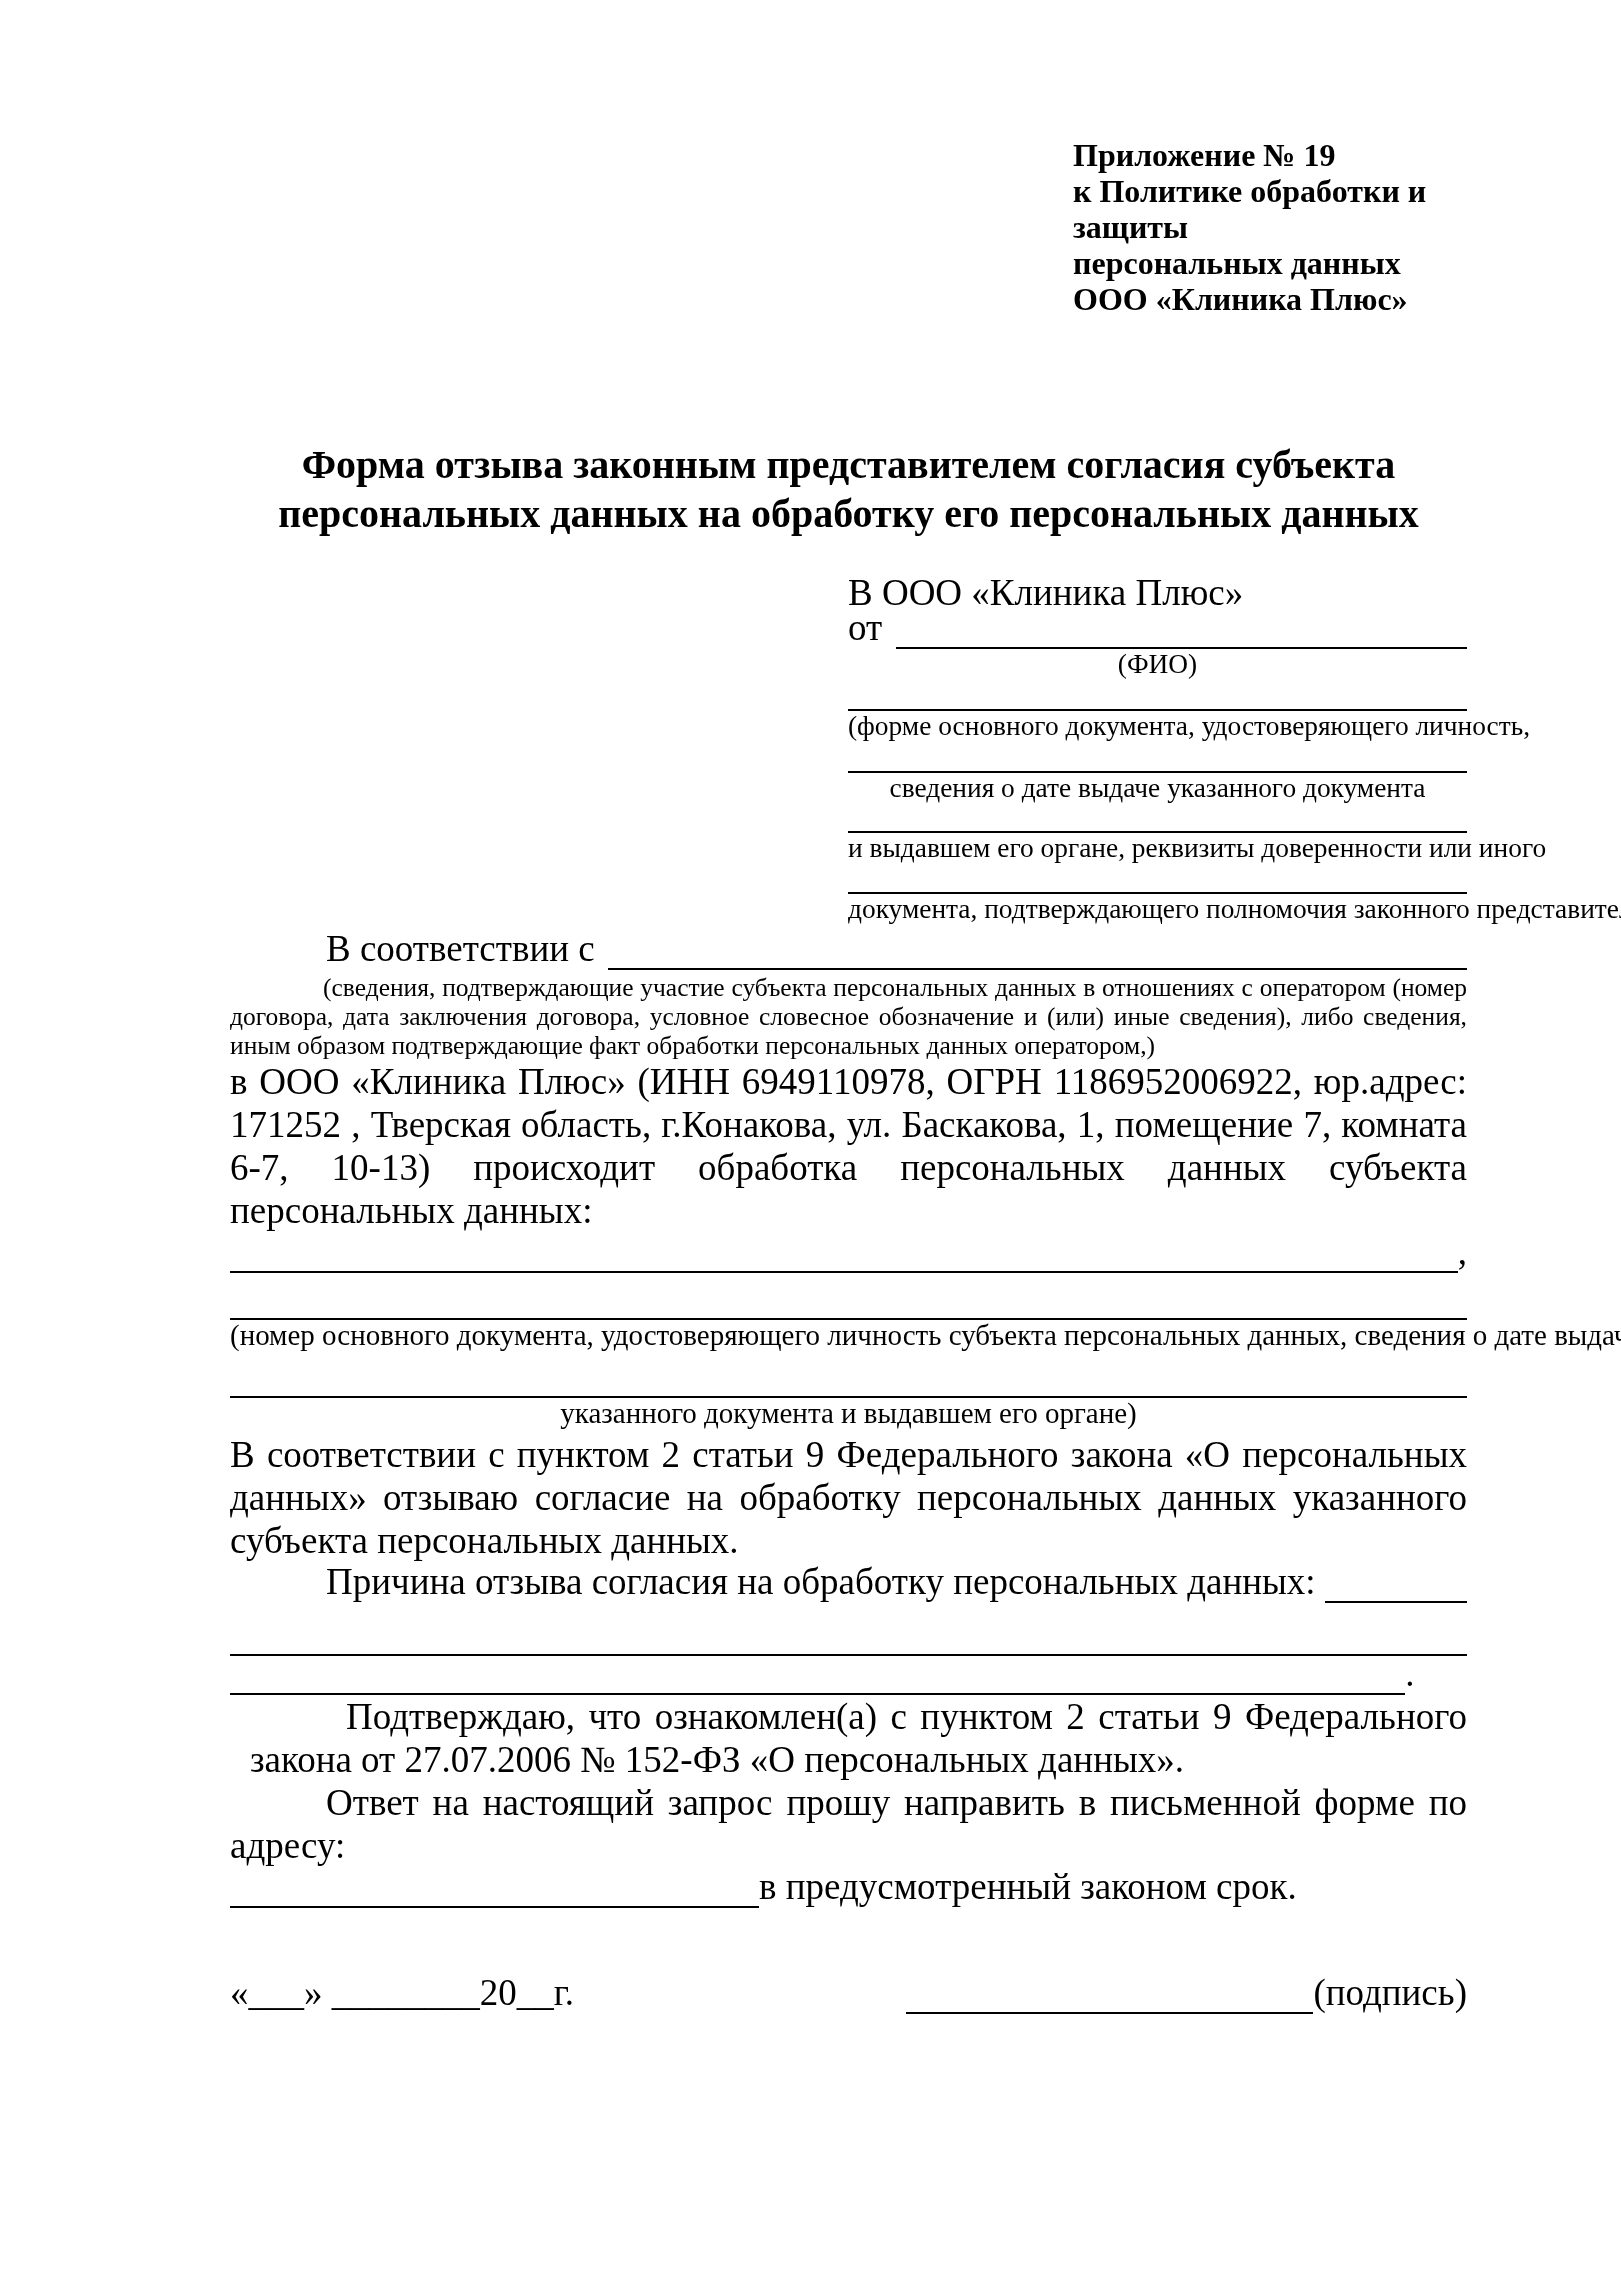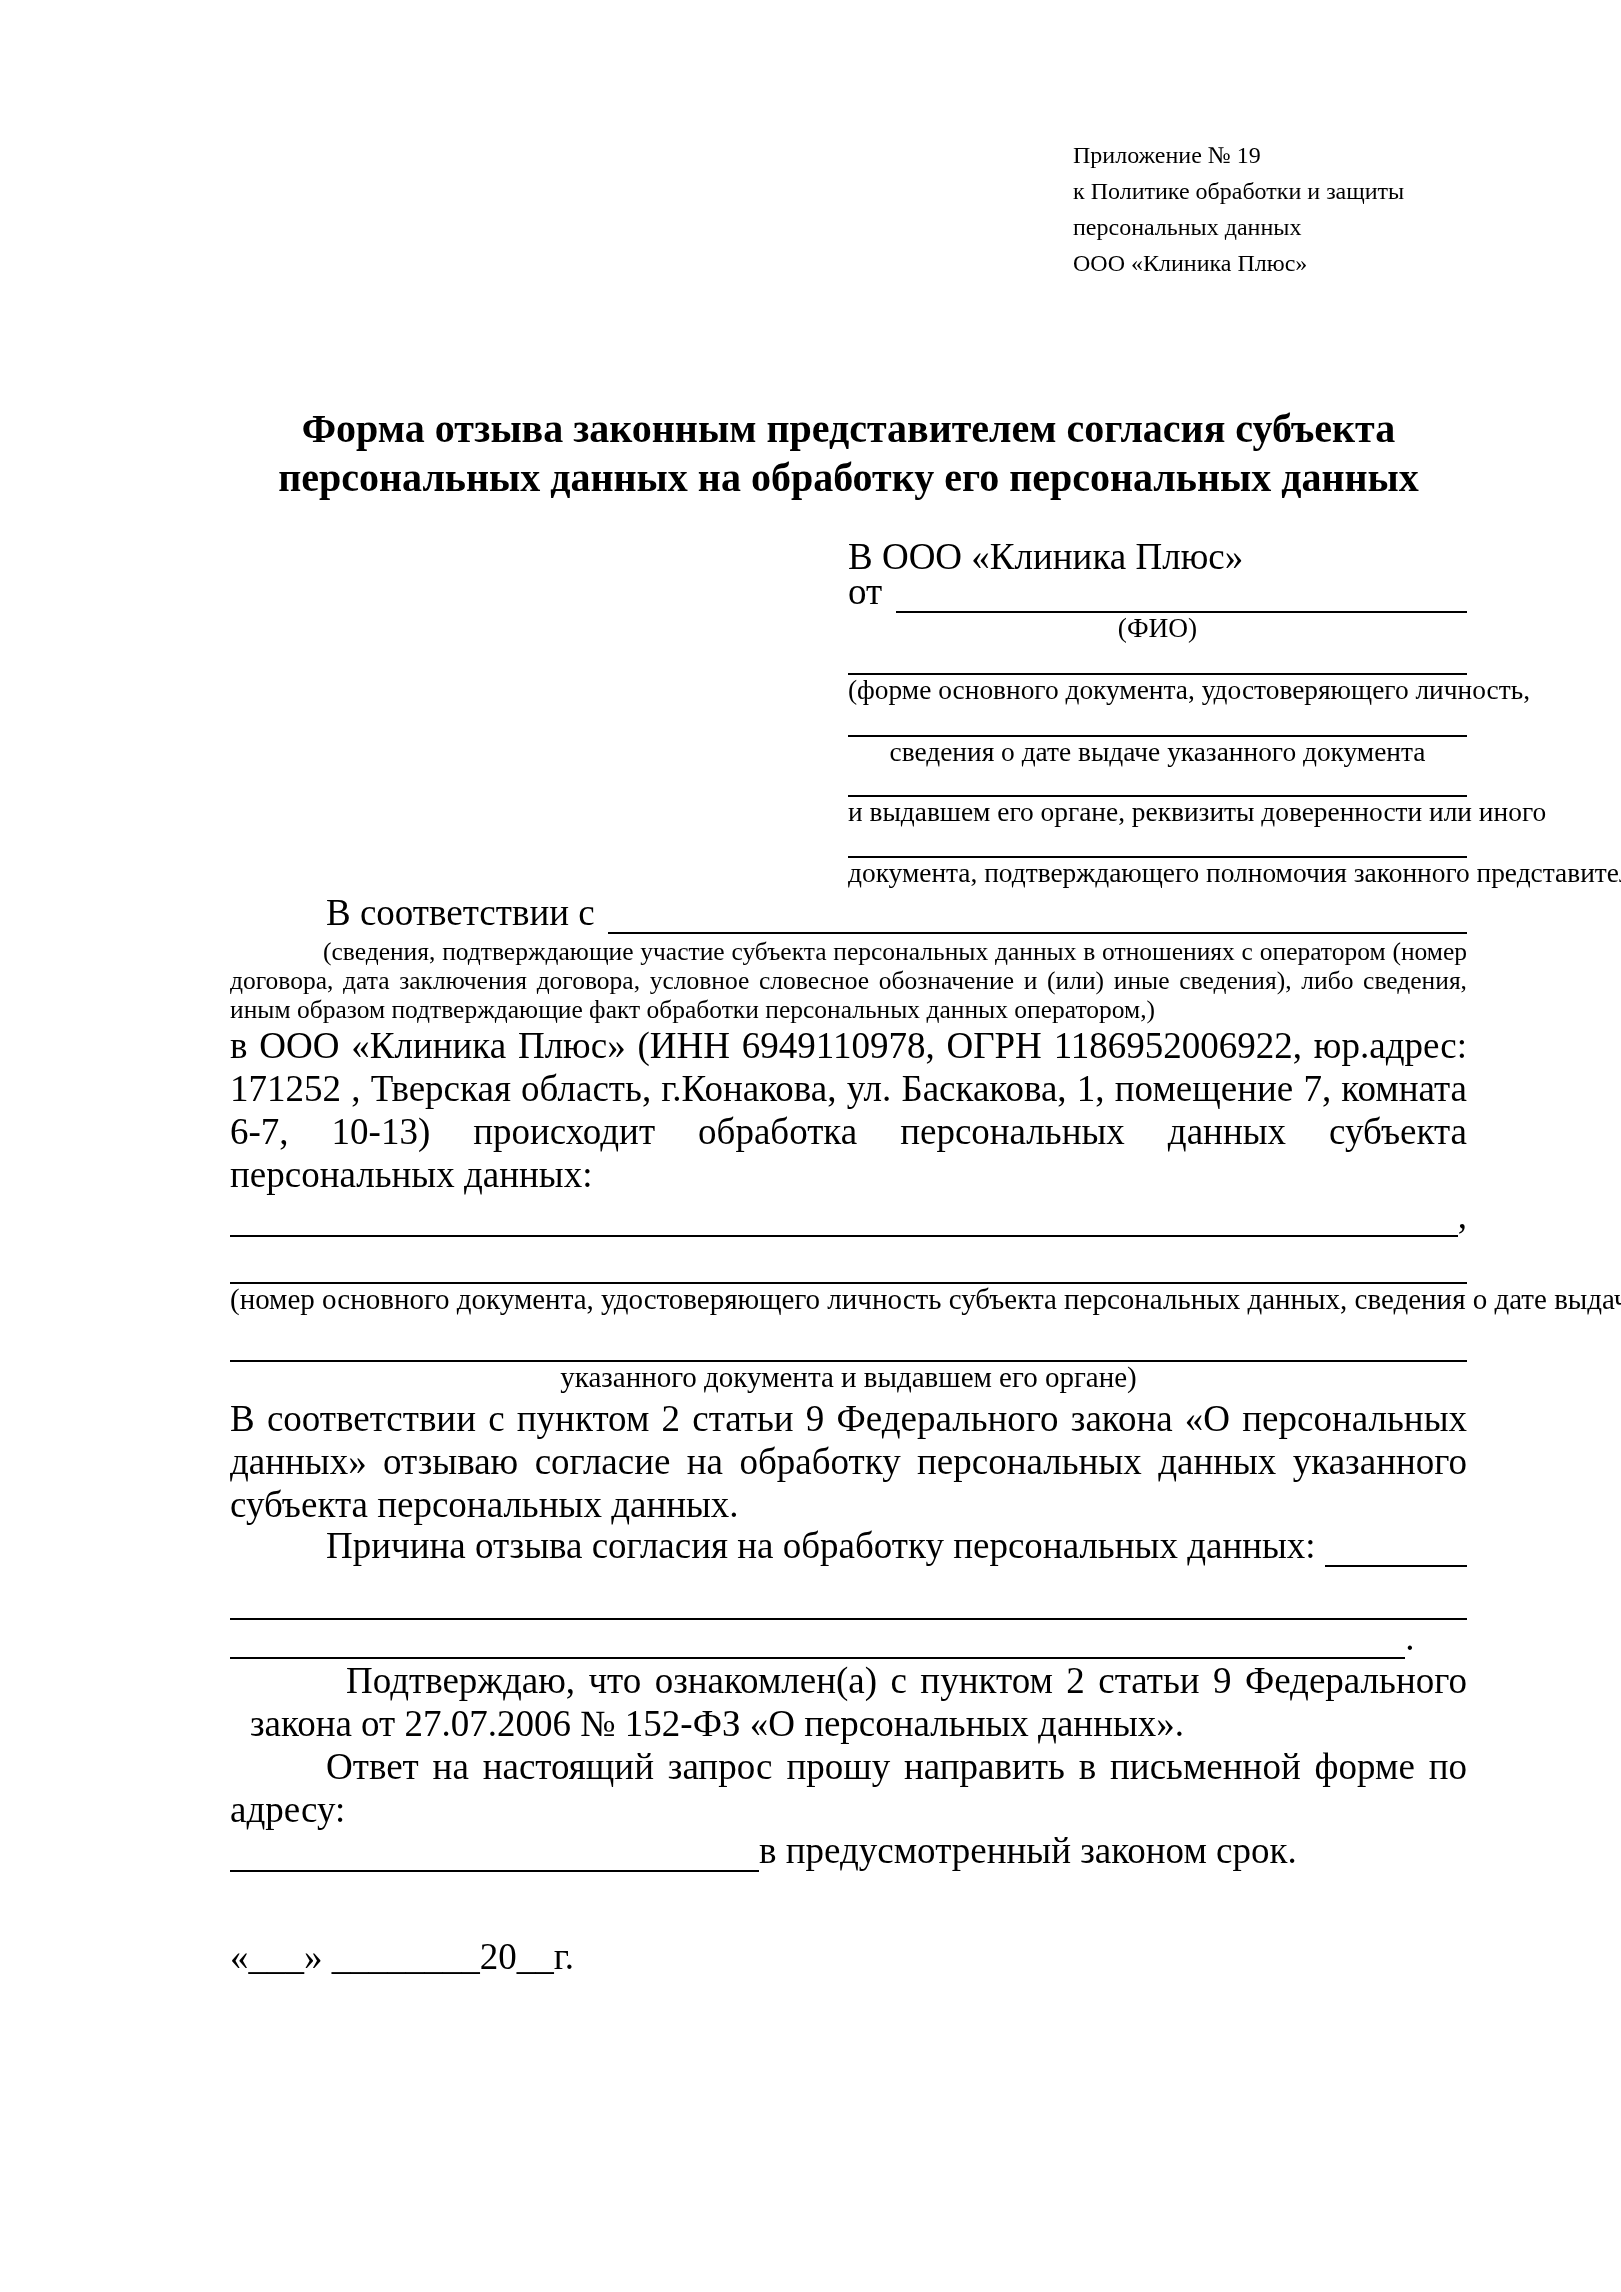--- a/index.html
+++ b/index.html
@@ -15,21 +15,21 @@
     overflow: hidden;
   }
   .content {
     position: absolute;
     left: 230px;
     top: 0;
     width: 1237px;
     padding-top: 137px;
   }
   
-  .appendix { margin-left: 843px; font-size: 24px; line-height: 36px; }
+  .appendix { margin-left: 843px; font-size: 32px; line-height: 36px; font-weight: bold; }
   
   .doc-title {
     margin: 123px 0 0 0;
     font-size: 40px;
     line-height: 49px;
     font-weight: bold;
     text-align: center;
   }
   
   .recipient { margin-left: 618px; margin-top: 33px; }
@@ -148,17 +148,21 @@
 
     <div class="reply1">Ответ на настоящий запрос прошу направить в письменной форме по адресу:</div>
 
     <div class="flexrow row44">
       <span class="fill-address"></span>
       <span>в предусмотренный законом срок.</span>
     </div>
 
     <div class="footer-row">
       <span>«___» ________20__г.</span>
+      <span class="sig-group">
+        <span class="fill-sig"></span>
+        <span>(подпись)</span>
+      </span>
     </div>
 
   </div>
 </div>
 
 
 </body></html>

